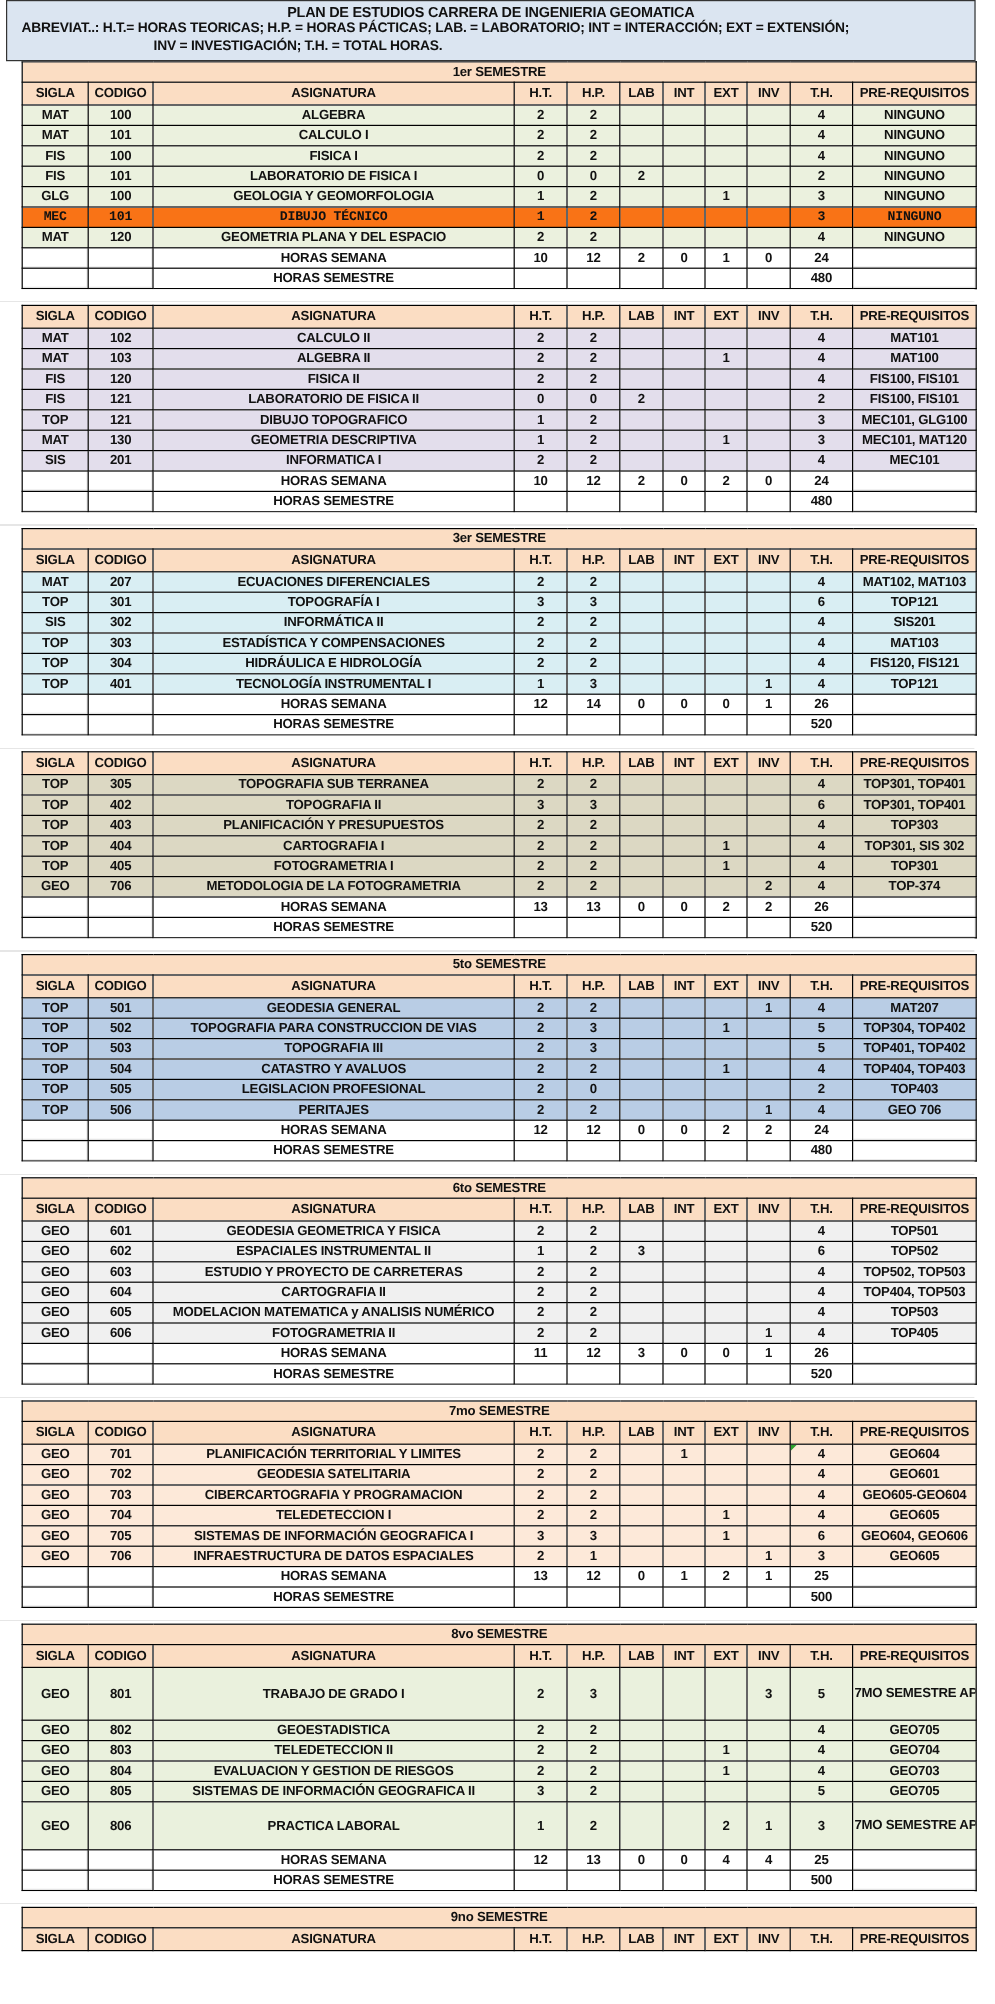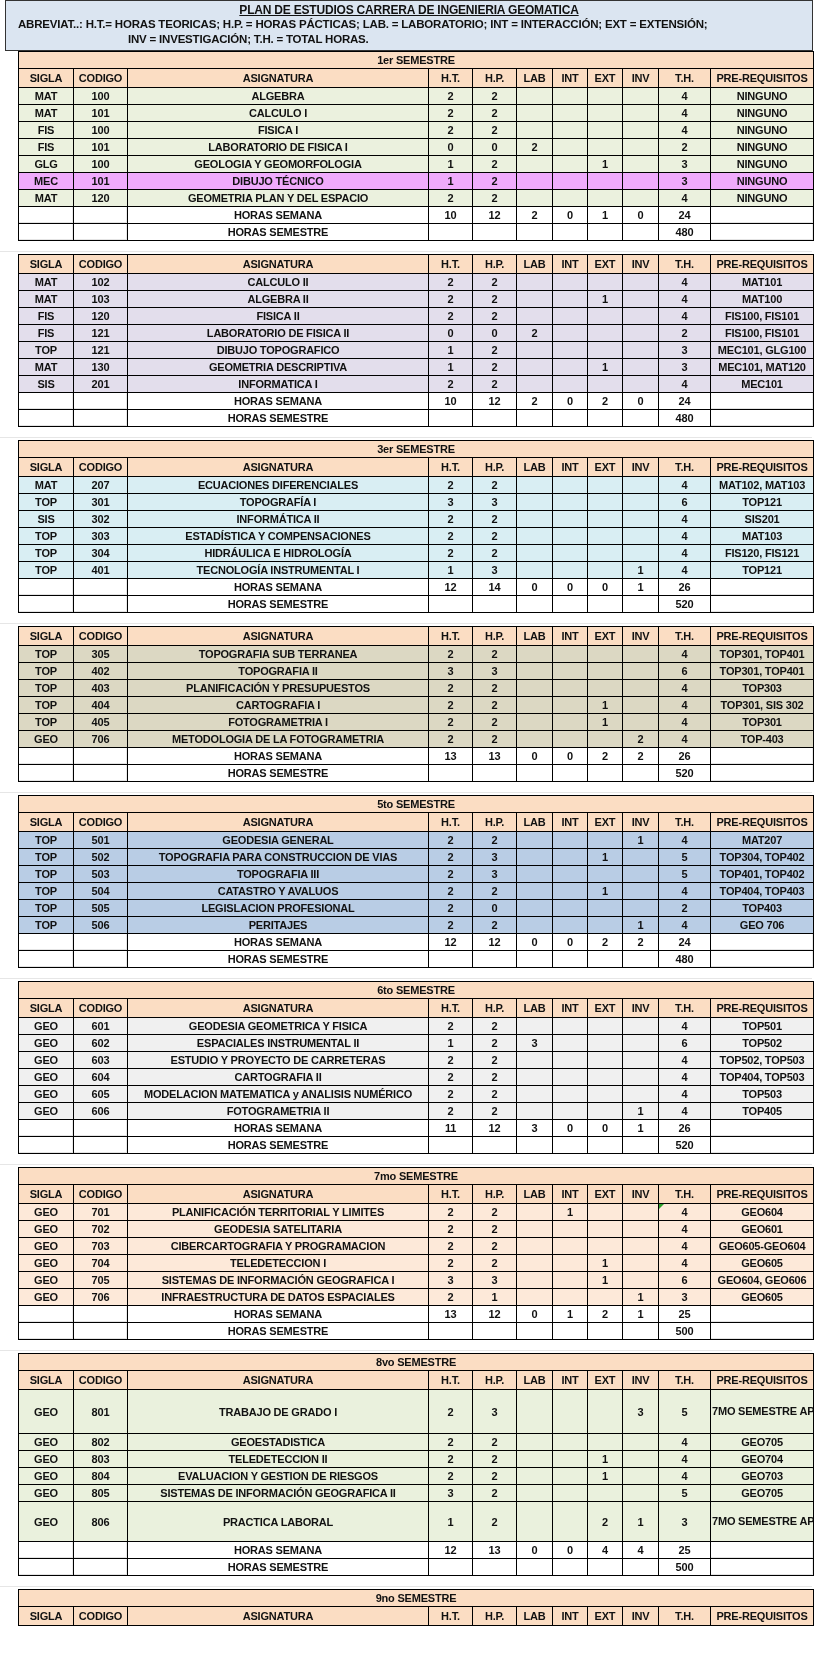--- a/index.html
+++ b/index.html
@@ -15,21 +15,21 @@
   }
   
   .topbox{
     position:relative;
     margin-left:5px;
     width:806px;
     background:#dbe5f1;
     border:1px solid #333;
     padding:2px 0 3px 0;
   }
-  .doc-title{display:block;text-align:center;font-size:12px;line-height:14px;text-decoration:underline;}
+  .doc-title{display:block;text-align:center;font-size:12px;line-height:14px;}
   .hline2{position:relative;font-size:11.5px;line-height:15px;padding-left:12px;}
   .plan{position:absolute;right:58px;top:0;}
   .hline3{font-size:11.5px;line-height:15px;padding-left:12px;}
   .hline4{font-size:11.5px;line-height:15px;padding-left:122px;}
   
   table.sem{
     border-collapse:collapse;
     margin-left:18px;
     table-layout:fixed;
     width:795px;
@@ -163,37 +163,37 @@
             <td class="asig">GEOLOGIA Y GEOMORFOLOGIA</td>
             <td>1</td>
             <td>2</td>
             <td></td>
             <td></td>
             <td>1</td>
             <td></td>
             <td>3</td>
             <td class="prereq">NINGUNO</td>
           </tr>
-          <tr class="crow" style="background: #f0abfc;">
+          <tr class="crow" style="background: #f97316; font-family: Liberation Mono, monospace;">
             <td>MEC</td>
             <td>101</td>
             <td class="asig">DIBUJO TÉCNICO</td>
             <td>1</td>
             <td>2</td>
             <td></td>
             <td></td>
             <td></td>
             <td></td>
             <td>3</td>
             <td class="prereq">NINGUNO</td>
           </tr>
           <tr class="crow" style="background: rgb(235, 241, 222);">
             <td>MAT</td>
             <td>120</td>
-            <td class="asig">GEOMETRIA PLAN Y DEL ESPACIO</td>
+            <td class="asig">GEOMETRIA PLANA Y DEL ESPACIO</td>
             <td>2</td>
             <td>2</td>
             <td></td>
             <td></td>
             <td></td>
             <td></td>
             <td>4</td>
             <td class="prereq">NINGUNO</td>
           </tr>
           <tr class="sumrow">
@@ -608,21 +608,21 @@
             <td>GEO</td>
             <td>706</td>
             <td class="asig">METODOLOGIA DE LA FOTOGRAMETRIA</td>
             <td>2</td>
             <td>2</td>
             <td></td>
             <td></td>
             <td></td>
             <td>2</td>
             <td>4</td>
-            <td class="prereq">TOP-403</td>
+            <td class="prereq">TOP-374</td>
           </tr>
           <tr class="sumrow">
             <td class="nb"></td>
             <td class="nb"></td>
             <td class="lbl">HORAS SEMANA</td>
             <td>13</td>
             <td>13</td>
             <td>0</td>
             <td>0</td>
             <td>2</td>

